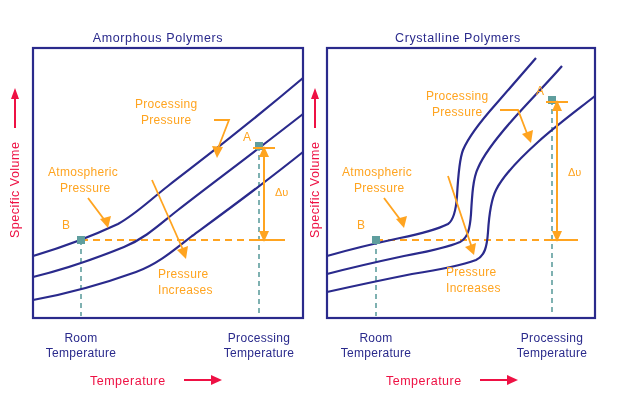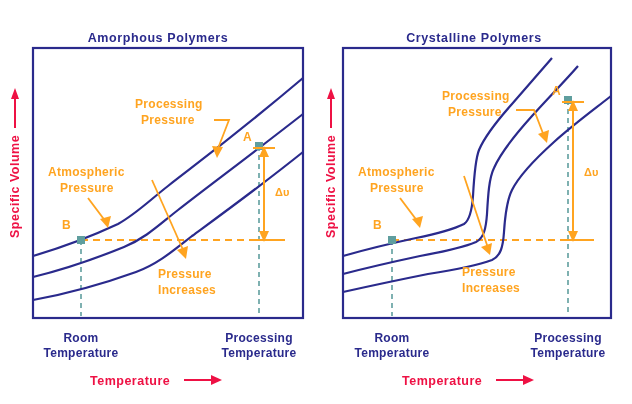--- a/index.html
+++ b/index.html
@@ -1,21 +1,21 @@
 <!DOCTYPE html>
 <html><head>
 <meta charset="utf-8">
 <style>
   html,body{margin:0;padding:0;background:#ffffff;}
   body{width:632px;height:404px;overflow:hidden;
        font-family:"Liberation Sans","DejaVu Sans",sans-serif;}
   #stage{position:relative;width:632px;height:404px;background:#fff;}
-  .panel{position:absolute;top:0;width:316px;height:284px;font-weight:bold;}
+  .panel{position:absolute;top:0;width:316px;height:284px;}
   .panel.left{left:0;}
-  .panel.right{left:316px;}
+  .panel.right{left:300px;}
   svg{display:block;}
   text{font-family:"Liberation Sans","DejaVu Sans",sans-serif;}
   .ttl{font-size:12.5px;fill:#2a2a8c;letter-spacing:.6px;}
   .axlab{font-size:12.5px;fill:#ee1144;letter-spacing:.5px;}
   .tick{font-size:12px;fill:#2a2a8c;letter-spacing:.3px;}
   .anno{font-size:12px;fill:#ffa420;letter-spacing:.3px;}
   .pt{font-size:12px;fill:#ffa420;}
   .dv{font-size:11px;fill:#ffa420;}
 </style>
 </head>

